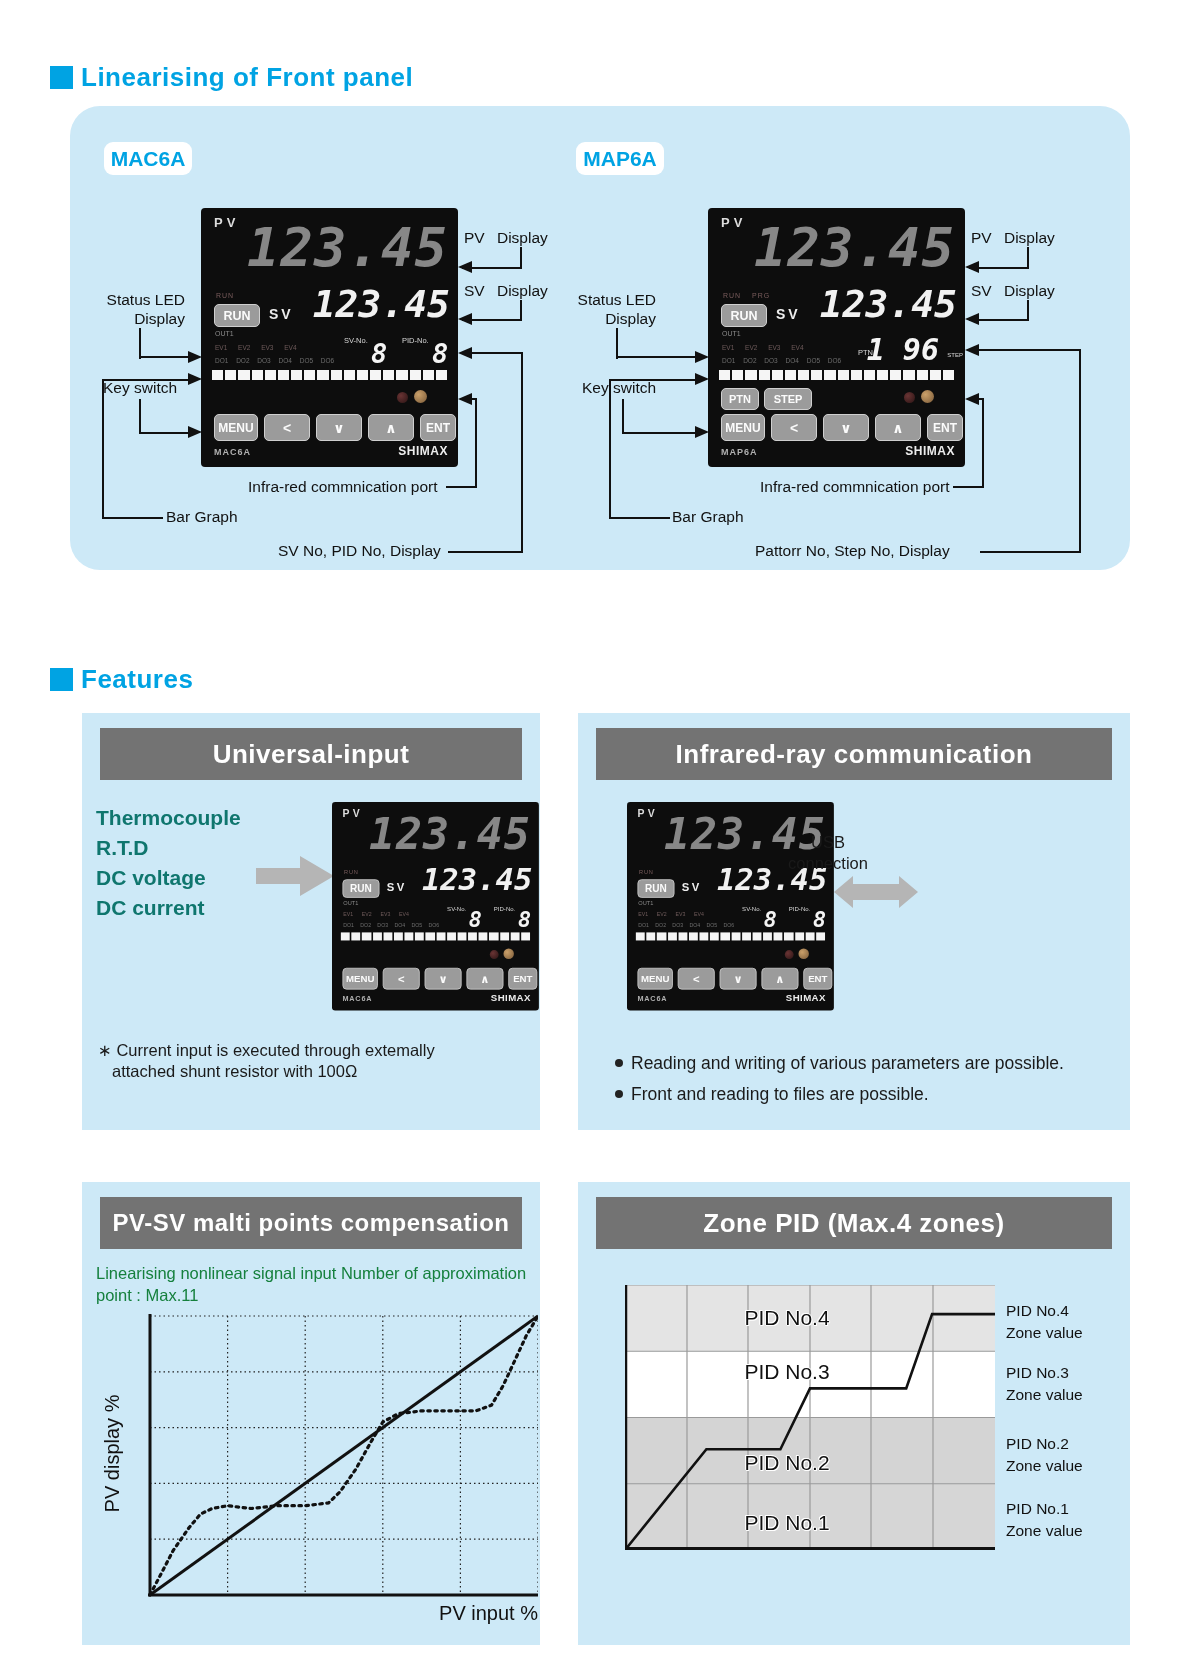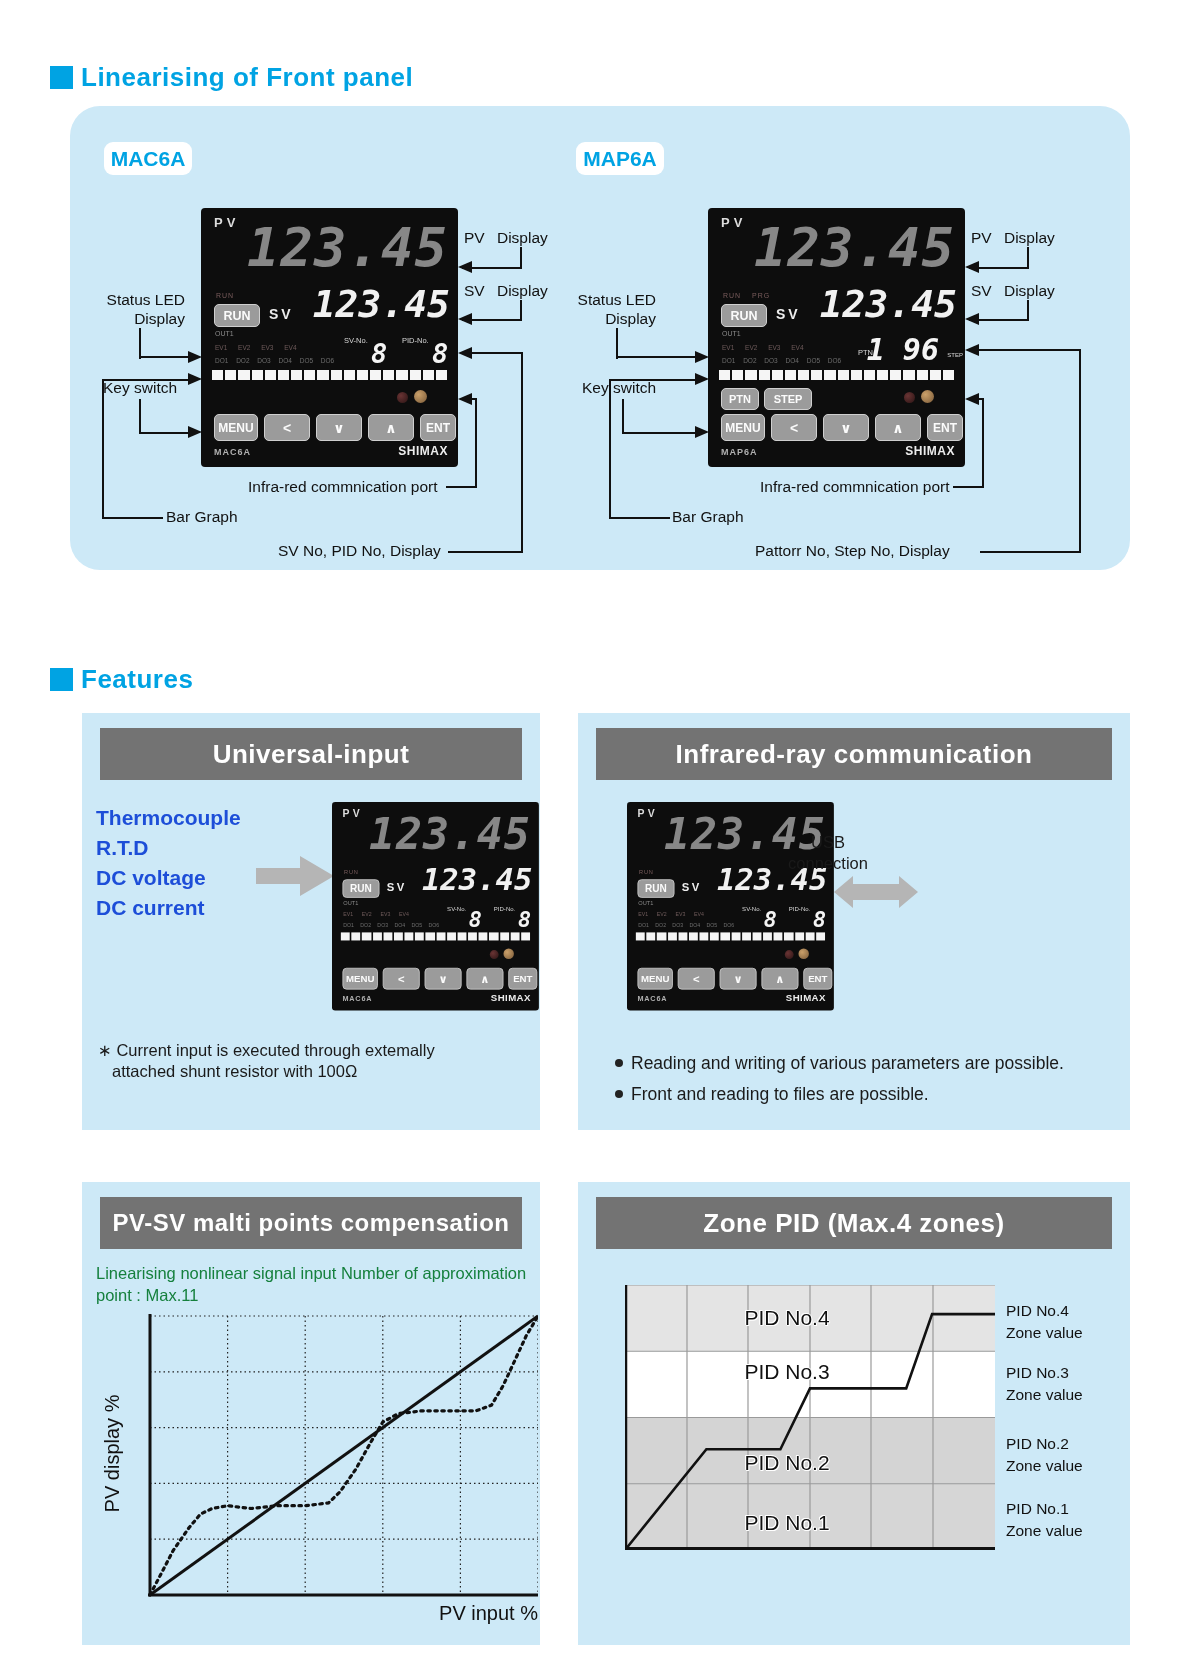--- a/index.html
+++ b/index.html
@@ -52,21 +52,21 @@
   .d-led2{left:213px;top:182px;width:13px;height:13px;border-radius:50%;
           background:radial-gradient(circle at 35% 35%,#caa06a,#7a5a38);}
   .d-key{top:206px;height:25px;font-size:12px;}
   .d-key-arrow{font-size:14px;}
   .d-ptn{left:13px;top:180px;width:36px;height:20px;font-size:11px;}
   .d-step{left:56px;top:180px;width:46px;height:20px;font-size:11px;}
   .d-model{left:13px;top:239px;font-size:9px;font-weight:bold;color:#b0b0b0;letter-spacing:1px;}
   .d-brand{right:10px;top:236px;font-size:12px;font-weight:900;color:#ededed;letter-spacing:.5px;}
   .scaled{transform:scale(.805);transform-origin:top left;}
   
-  .input-line{font-size:21px;font-weight:bold;line-height:30px;color:#1d4ed8;}
+  .input-line{font-size:21px;font-weight:bold;line-height:30px;color:#0f766e;}
   .note{font-size:16.5px;line-height:21px;color:#1a1a1a;}
   .bullets{list-style:none;margin:16px;padding:0;width:515px;}
   .bullets li{position:relative;padding-left:17px;font-size:17.5px;line-height:26px;
               margin-bottom:5px;color:#1a1a1a;}
   .bullets li::before{content:"";position:absolute;left:1px;top:9px;width:8px;height:8px;
               border-radius:50%;background:#222;}
   .pcbox{position:absolute;left:935px;top:846px;width:172px;height:164px;box-sizing:border-box;
          border:3px solid #3f3f3f;background:linear-gradient(160deg,#c2c2c2,#8f8f8f);}
   .pcbox .inner{position:absolute;left:8px;top:8px;right:8px;bottom:8px;border:2px solid #555;
          background:linear-gradient(145deg,#ffffff 25%,#eeeeee 55%,#cfcfcf 100%);

